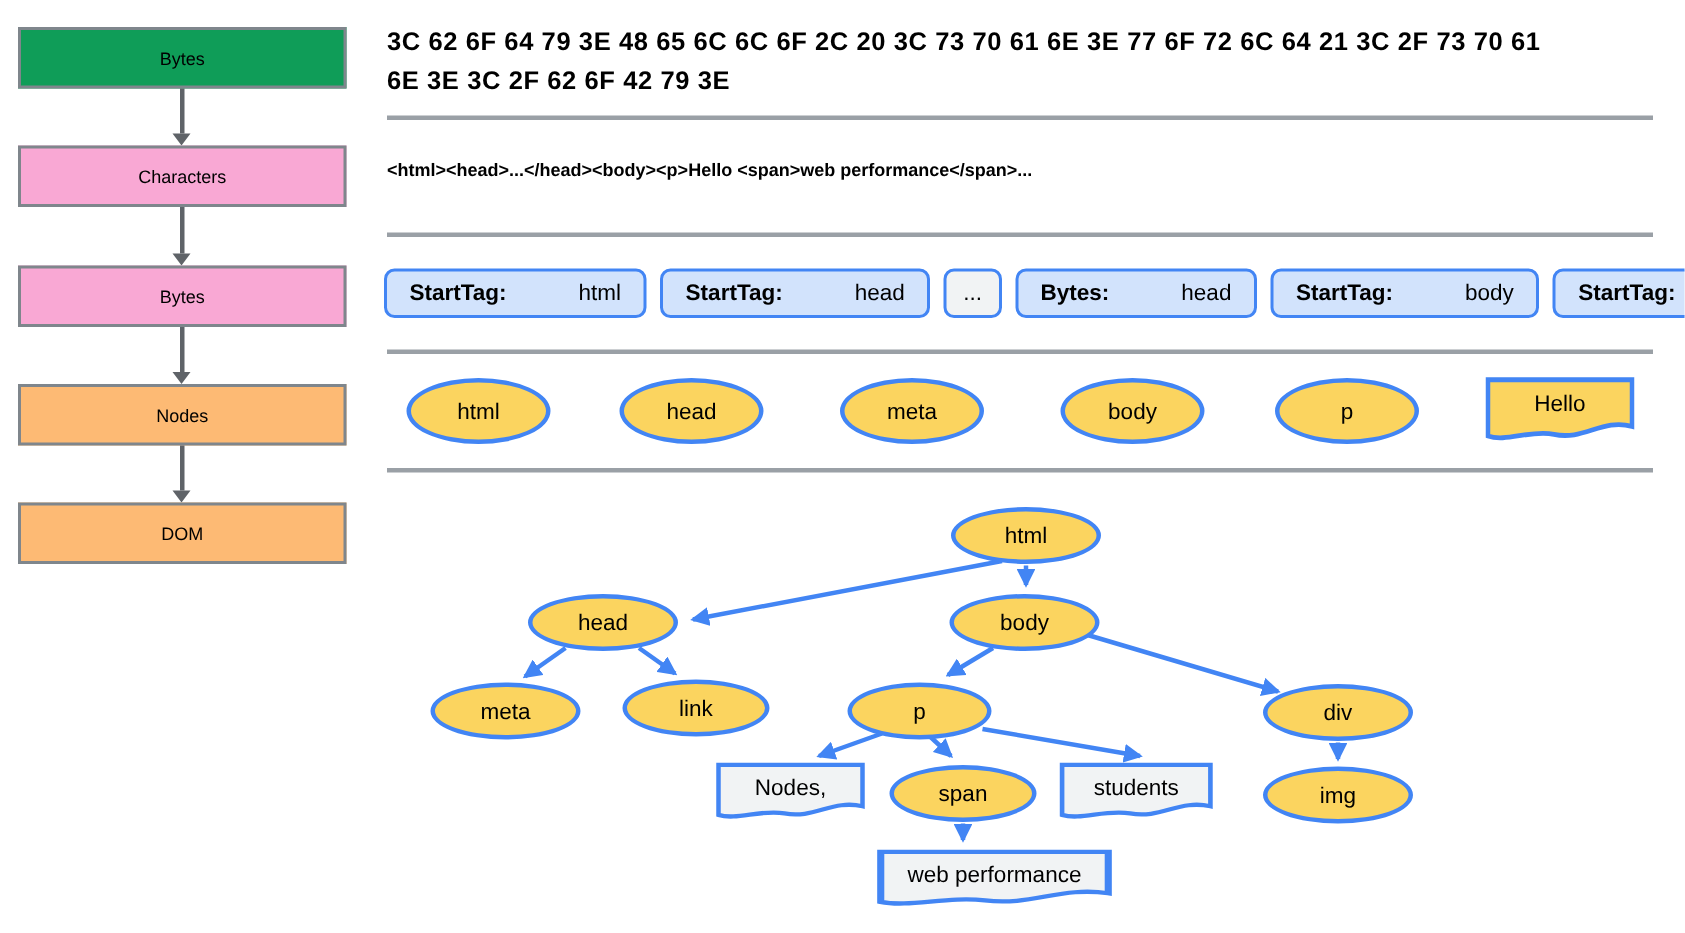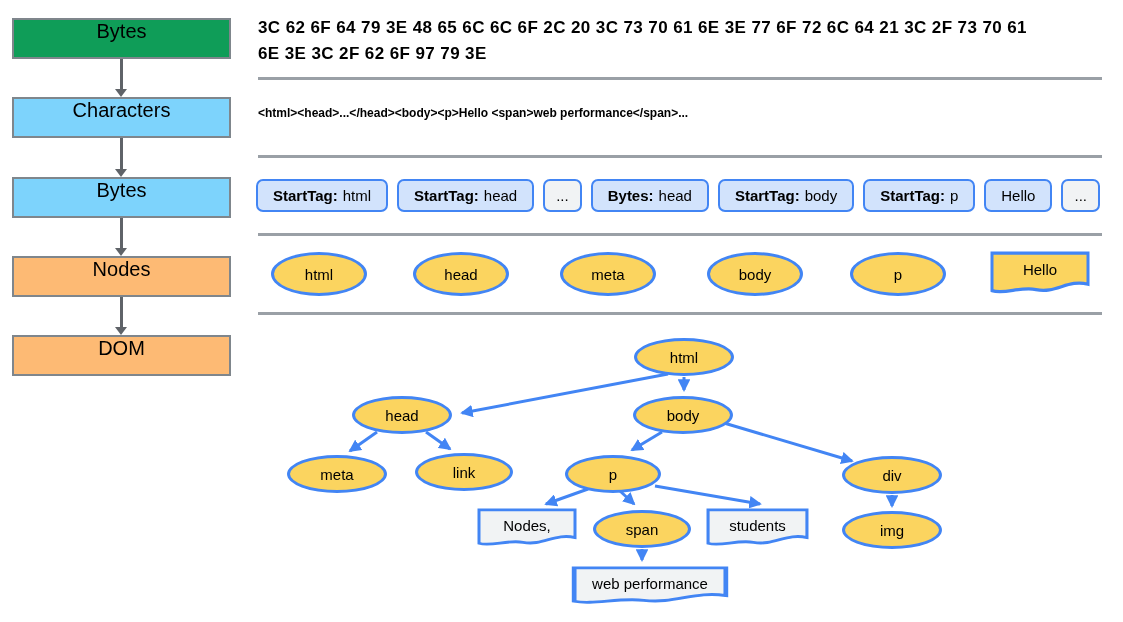--- a/index.html
+++ b/index.html
@@ -3,42 +3,42 @@
 <meta charset="utf-8">
 <style>
   html,body{margin:0;padding:0;}
   body{
     width:1123px;height:622px;position:relative;overflow:hidden;
     background:#ffffff;font-family:"Liberation Sans",sans-serif;color:#000;
   }
   
   .stage{
     position:absolute;left:12px;width:219px;height:41px;
-    display:flex;align-items:flex-start;justify-content:center;
-    font-size:20px;border:2px solid #7f868c;box-sizing:border-box;
+    display:flex;align-items:center;justify-content:center;
+    font-size:12px;border:2px solid #7f868c;box-sizing:border-box;
   }
   .stage-green{background:#0f9d58;}
-  .stage-blue{background:#7dd3fc;}
+  .stage-blue{background:#f9a8d4;}
   .stage-yellow{background:#fdba74;}
   .pipe-arrow{position:absolute;left:115px;width:13px;}
   .pipe-line{position:absolute;left:5px;top:0;width:3px;height:calc(100% - 8px);background:#5f6368;}
   .pipe-head{position:absolute;bottom:0;left:0;width:0;height:0;
     border-left:6.5px solid transparent;border-right:6.5px solid transparent;border-top:8px solid #5f6368;}
   
   .sep{position:absolute;left:258px;width:844px;height:3px;background:#9aa0a6;}
   
   .hexline{position:absolute;left:258px;width:860px;font-size:17px;font-weight:700;
     letter-spacing:0.4px;line-height:26px;white-space:nowrap;}
   .charline{position:absolute;left:258px;width:860px;font-size:12px;font-weight:700;white-space:nowrap;}
   
   .token-row{position:absolute;left:256px;top:179px;display:flex;gap:9px;}
   .token{
     height:33px;box-sizing:border-box;border:2.5px solid #4285f4;border-radius:7px;
     background:#d2e3fc;display:flex;align-items:center;justify-content:center;
-    padding:0 15px;font-size:15px;white-space:nowrap;
+    padding:0 15px;font-size:15px;white-space:nowrap;gap:43px;
   }
   .token-gray{background:#f1f3f4;padding:0 11px;}
   .tok-prefix{font-weight:700;margin-right:5px;}
   .tok-prefix:empty{margin-right:0;}
   
   .ellipse{
     position:absolute;box-sizing:border-box;border:3px solid #4285f4;border-radius:50%;
     background:#fbd45f;display:flex;align-items:center;justify-content:center;font-size:15px;
   }
   .flag{position:absolute;}
@@ -89,21 +89,21 @@
 <div class="stage stage-yellow" style="top:335px">
   <span>DOM</span>
 </div>
 
 <div class="sep" style="top:77px"></div>
 <div class="sep" style="top:155px"></div>
 <div class="sep" style="top:233px"></div>
 <div class="sep" style="top:312px"></div>
 
 <div class="hexline" style="top:15px">3C 62 6F 64 79 3E 48 65 6C 6C 6F 2C 20 3C 73 70 61 6E 3E 77 6F 72 6C 64 21 3C 2F 73 70 61</div>
-<div class="hexline" style="top:41px">6E 3E 3C 2F 62 6F 97 79 3E</div>
+<div class="hexline" style="top:41px">6E 3E 3C 2F 62 6F 42 79 3E</div>
 
 <div class="charline" style="top:106px">&lt;html&gt;&lt;head&gt;...&lt;/head&gt;&lt;body&gt;&lt;p&gt;Hello &lt;span&gt;web performance&lt;/span&gt;...</div>
 
 <div class="token-row">
   <div class="token">
     <span class="tok-prefix">StartTag:</span>
     <span>html</span>
   </div>
   <div class="token">
     <span class="tok-prefix">StartTag:</span>
@@ -208,18 +208,18 @@
     <path d="M2 2 L98 2 L98 31 C78 26 66 40 46 36 C30 33 14 41 2 37 Z"></path>
   </svg>
   <span class="flag-label">Nodes,</span>
 </div>
 <div class="flag" style="left:706px;top:508px;width:103px;height:40px">
   <svg viewBox="0 0 100 42" preserveAspectRatio="none">
     <path d="M2 2 L98 2 L98 31 C78 26 66 40 46 36 C30 33 14 41 2 37 Z"></path>
   </svg>
   <span class="flag-label">students</span>
 </div>
-<div class="flag" style="left:571px;top:566px;width:158px;height:40px">
+<div class="flag" style="left:584px;top:566px;width:158px;height:40px">
   <svg viewBox="0 0 100 42" preserveAspectRatio="none">
     <path d="M2 2 L98 2 L98 31 C78 26 66 40 46 36 C30 33 14 41 2 37 Z"></path>
   </svg>
   <span class="flag-label">web performance</span>
 </div>
 
 </body></html>

